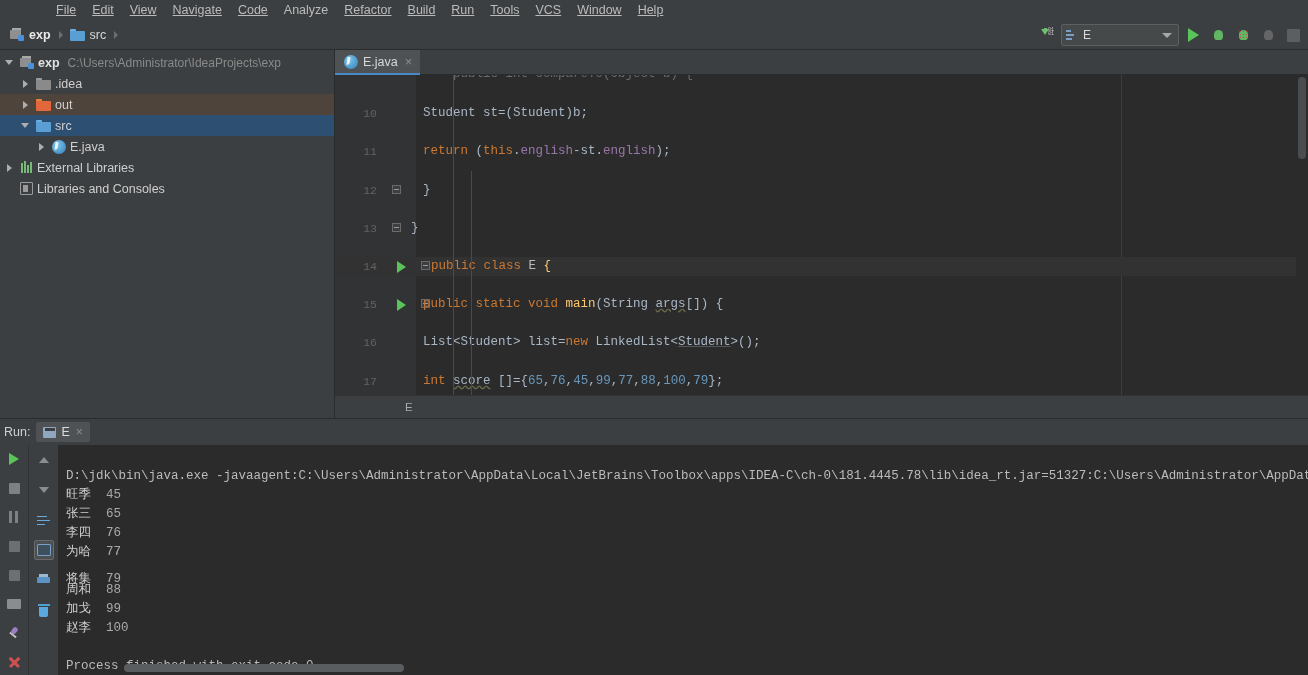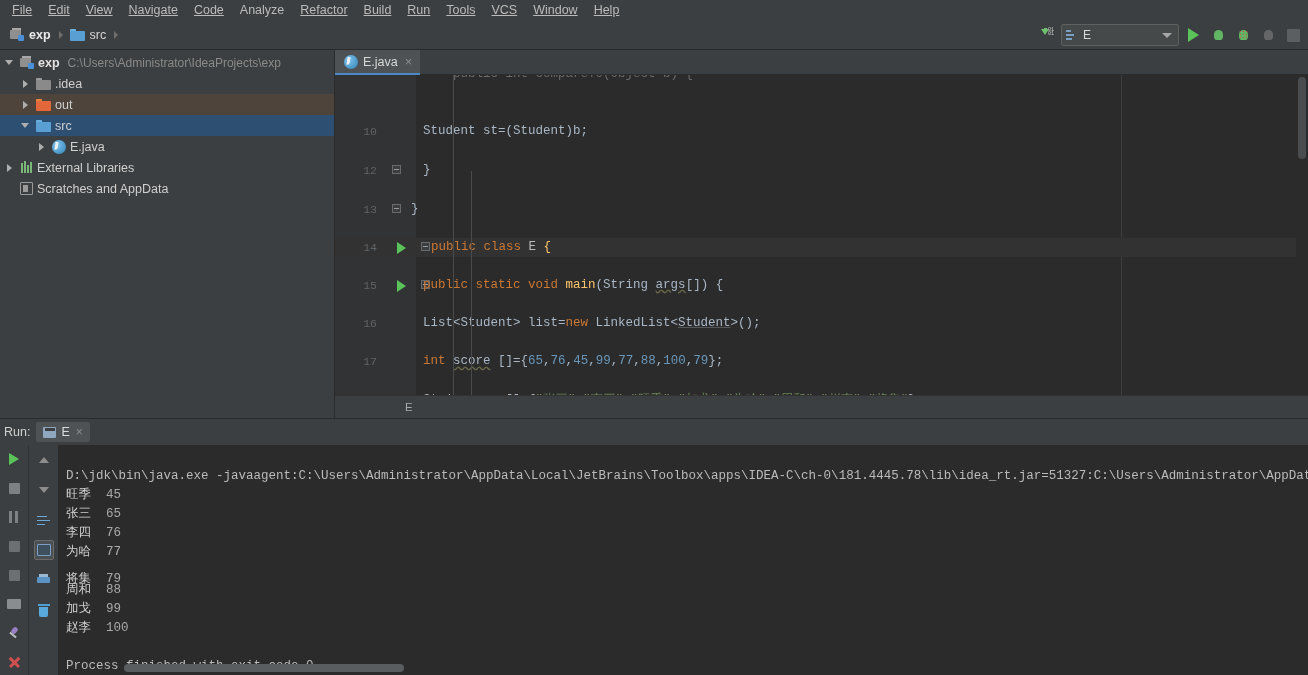--- a/index.html
+++ b/index.html
@@ -7,21 +7,21 @@
     width: 1308px; height: 675px;
     background: #3c3f41;
     font-family: "Liberation Sans", sans-serif;
     overflow: hidden;
   }
   .app { position: relative; width: 1308px; height: 675px; background: #3c3f41; }
 
   
   .menubar {
     height: 20px; background: #3c3f41; display: flex; align-items: center;
-    padding-left: 4px; gap: 0px;
+    padding-left: 4px; gap: 0px; margin-left: 44px;
   }
   .menu-item {
     font-size: 12.5px; color: #bbbbbb; padding: 2px 8px; white-space: nowrap;
     line-height: 14px;
   }
   .mn-u { text-decoration: underline; }
 
   
   .navbar {
     height: 30px; background: #3c3f41; display: flex; align-items: center;
@@ -382,21 +382,21 @@
           <span class="ic-lib">
             <i style="left:1px;height:10px"></i>
               <i style="left:4px;height:12px"></i>
               <i style="left:7px;height:8px"></i>
               <i style="left:10px;height:11px"></i>
           </span>
           <span class="node-label">External Libraries</span>
         </div>
         <div class="node" style="padding-left:20px">
           <span class="ic-scratch"></span>
-          <span class="node-label">Scratches and AppData</span>
+          <span class="node-label">Libraries and Consoles</span>
         </div>
       </div>
     </div>
 
     <div class="editor-area">
       <div class="tabbar">
         <div class="etab">
           <span class="ic-java"></span>
           <span>E.java</span>
           <span class="close">×</span>
@@ -407,23 +407,27 @@
       <div class="editor-body">
         <div class="gutter"></div>
         <div class="fold-col"></div>
         <div class="vline" style="left:786px"></div>
 
         <div class="code-area">
 
           <div class="cline" style="top:-10px">
             <span class="code" style="color:#6a6a6a">    public int compareTo(Object b) {</span>
           </div>
-          <div class="cline" style="top:28px">
+          <div class="cline" style="top:10px">
             <span class="lnum">10</span>
             <span class="code"><span class="ty">Student</span> st=(<span class="ty">Student</span>)b;</span>
+          </div>
+          <div class="cline" style="top:29px">
+            <span class="lnum">11</span>
+            <span class="code"><span class="k">return</span> (<span class="k">this</span>.<span class="fld">english</span>-st.<span class="fld">english</span>);</span>
           </div>
           <div class="cline" style="top:48px">
             <span class="lnum">12</span>
             <span class="foldm" style="top:4px"></span>
             <span class="code">}</span>
           </div>
           <div class="cline" style="top:67px">
             <span class="lnum">13</span>
             <span class="foldm" style="top:4px"></span>
             <span class="code" style="left:76px">}</span>

